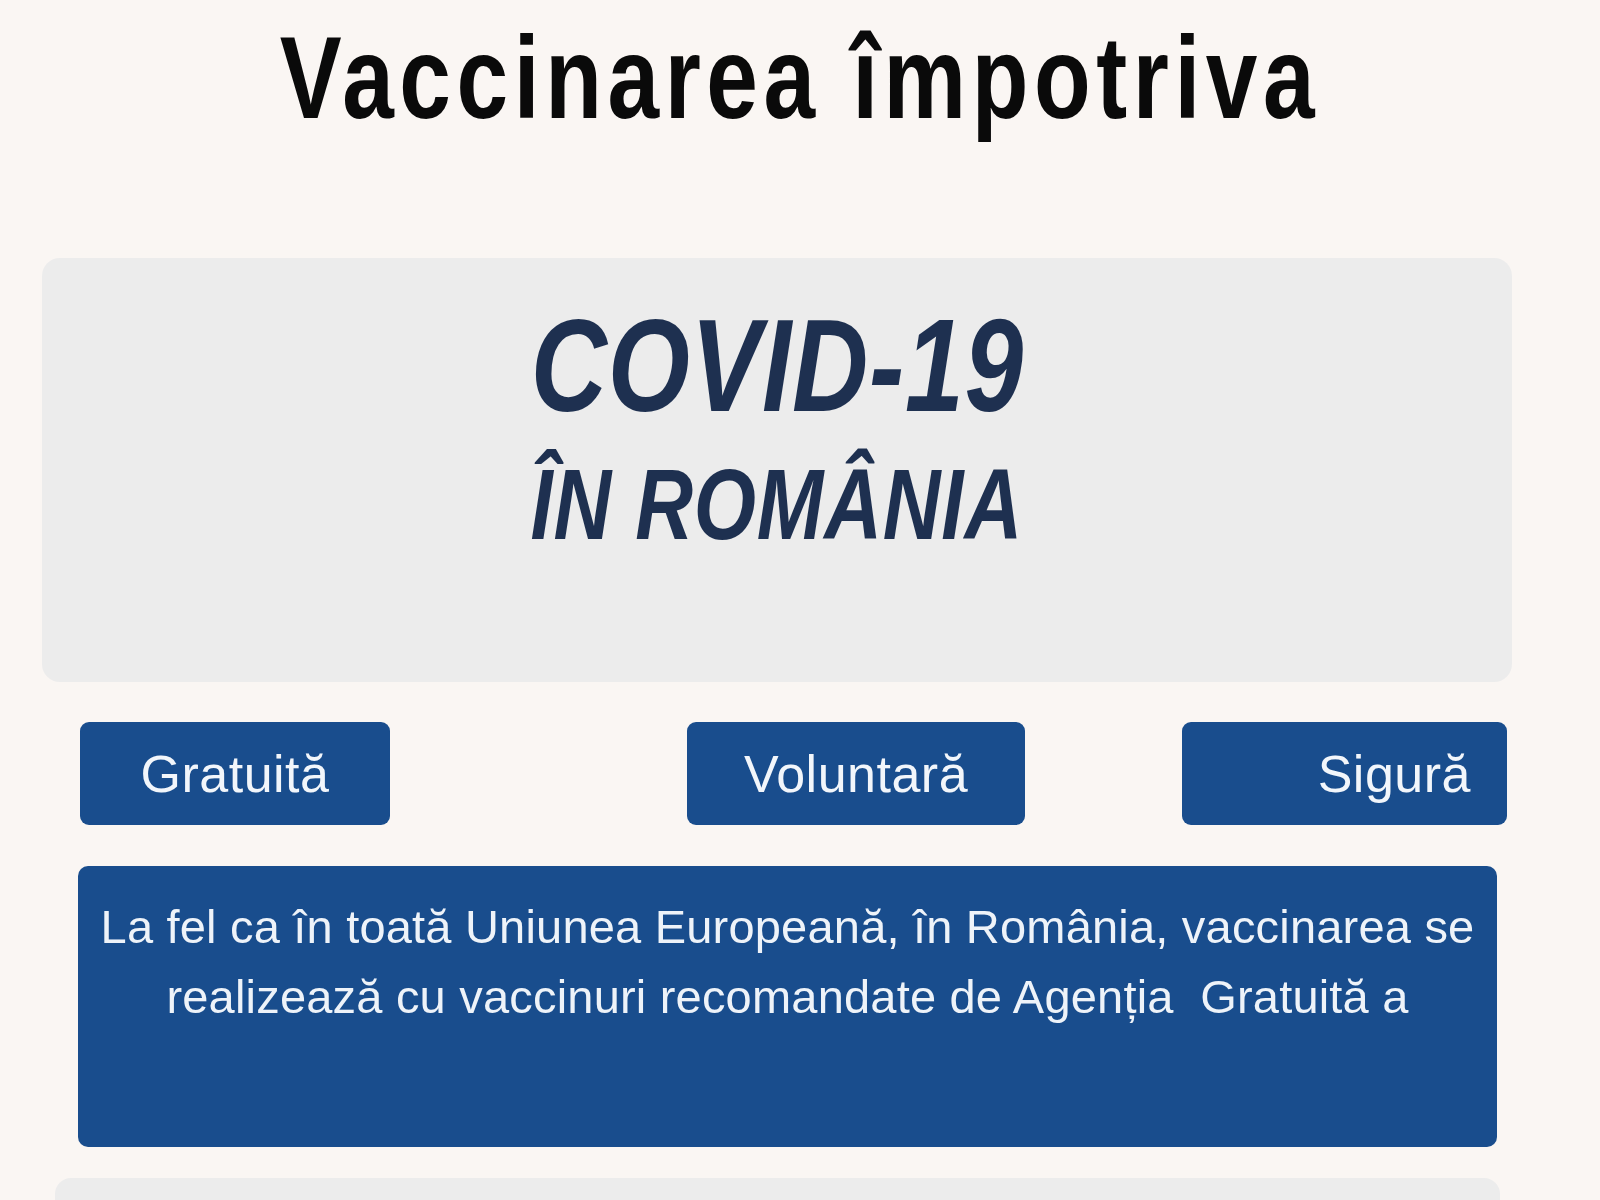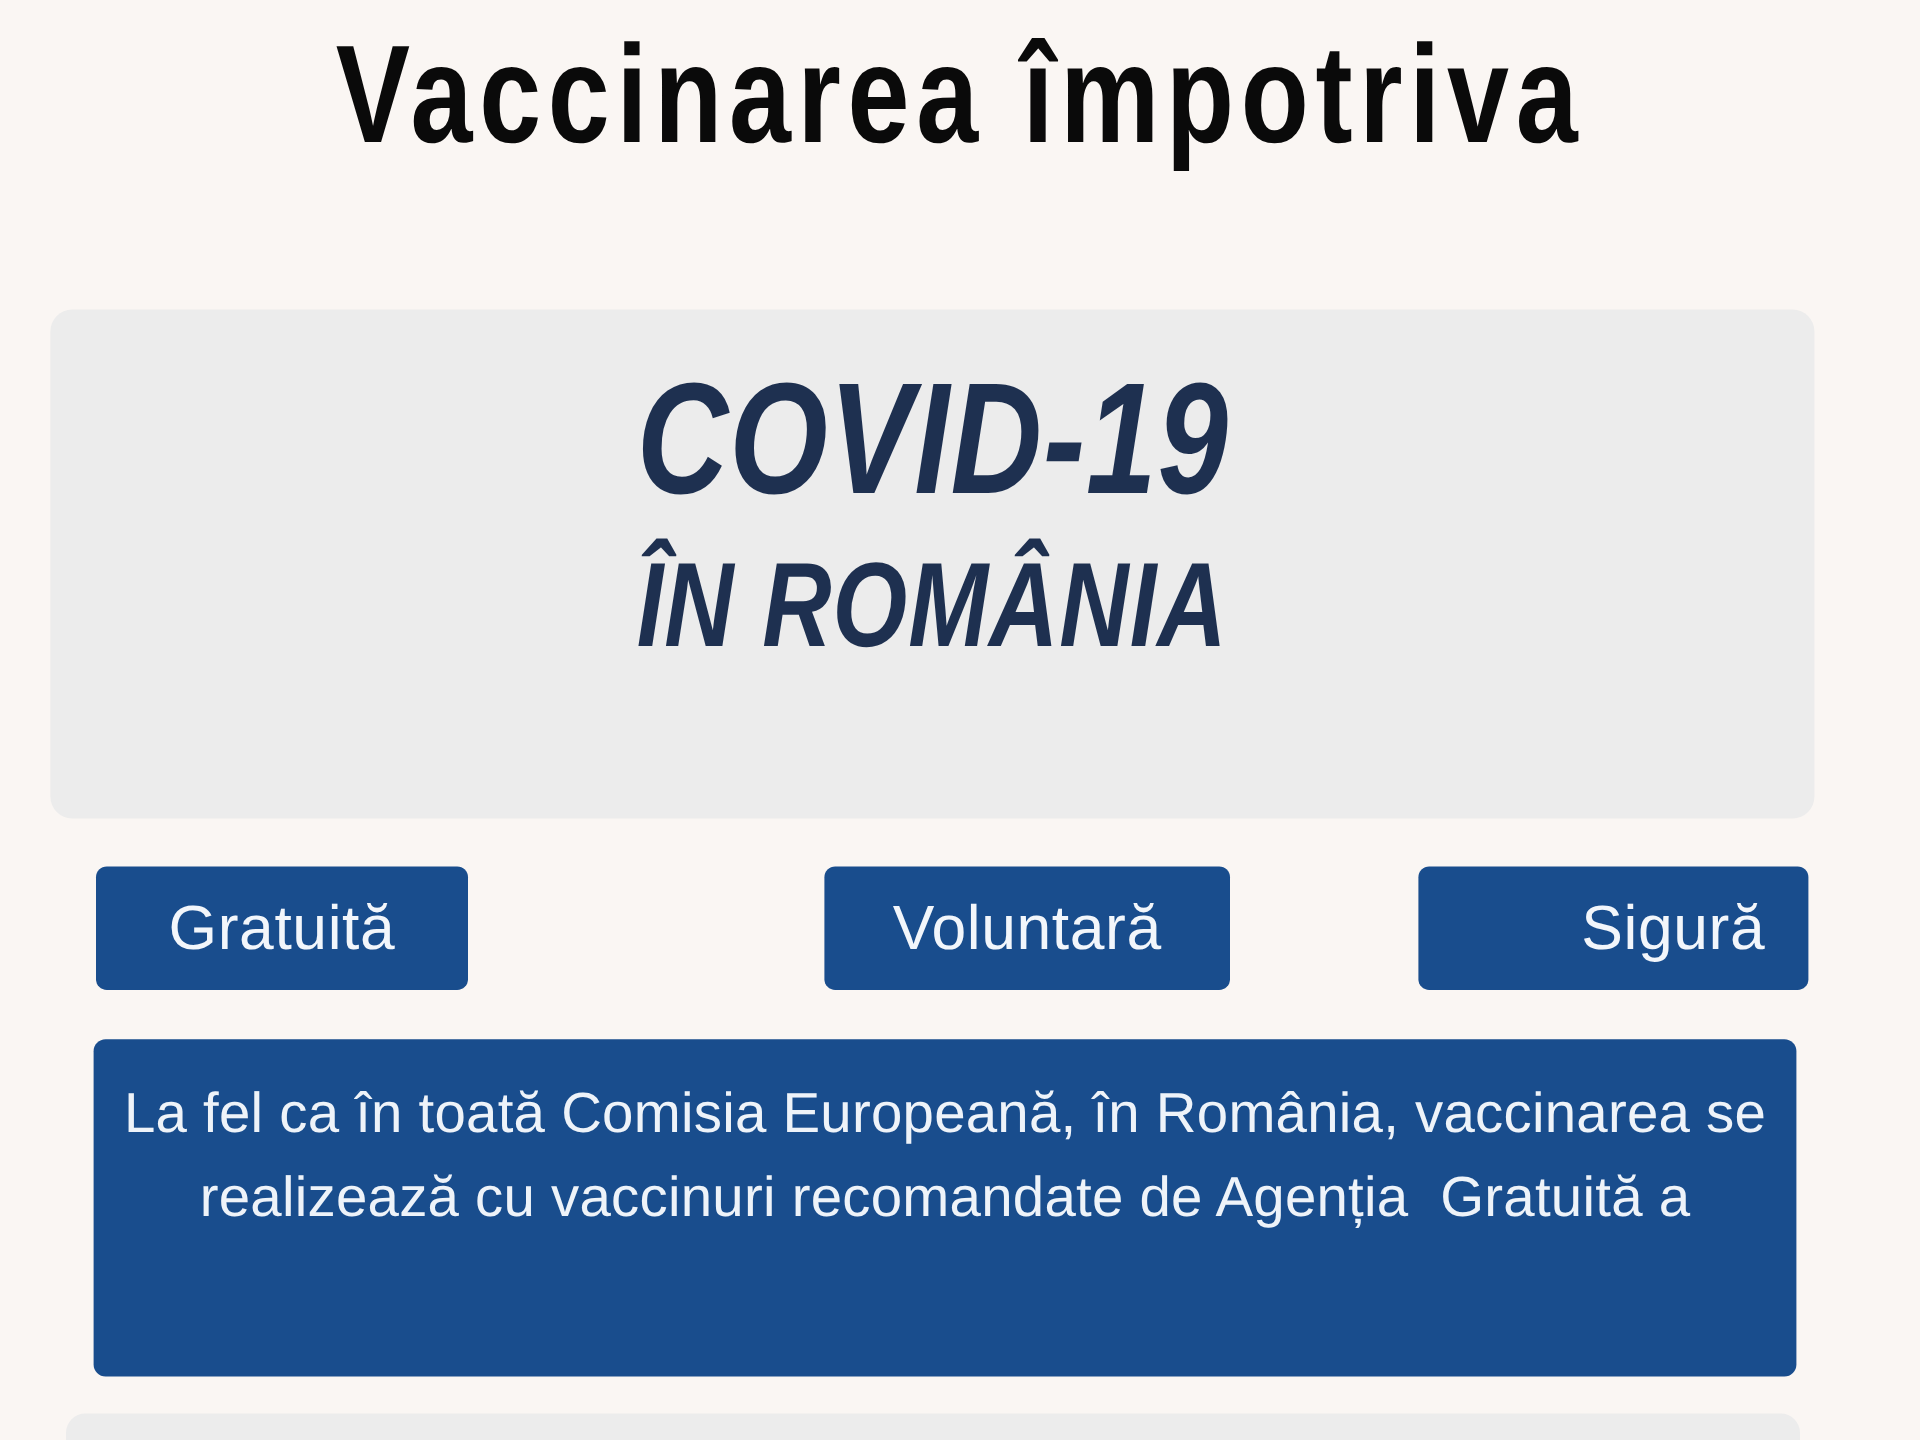--- a/index.html
+++ b/index.html
@@ -168,19 +168,19 @@
     </div>
   </div>
 
   <div class="pill pill-1">Gratuită</div>
 
   <div class="pill pill-2">Voluntară</div>
 
   <div class="pill pill-3">Sigură</div>
 
   <div class="info-box">
-    <div class="info-line">La fel ca în toată Comisia Europeană, în România, vaccinarea se</div>
+    <div class="info-line">La fel ca în toată Uniunea Europeană, în România, vaccinarea se</div>
     <div class="info-line">realizează cu vaccinuri recomandate de Agenția  Gratuită a</div>
   </div>
 
   <div class="next-card"></div>
 
 </div>
 
 </body></html>

